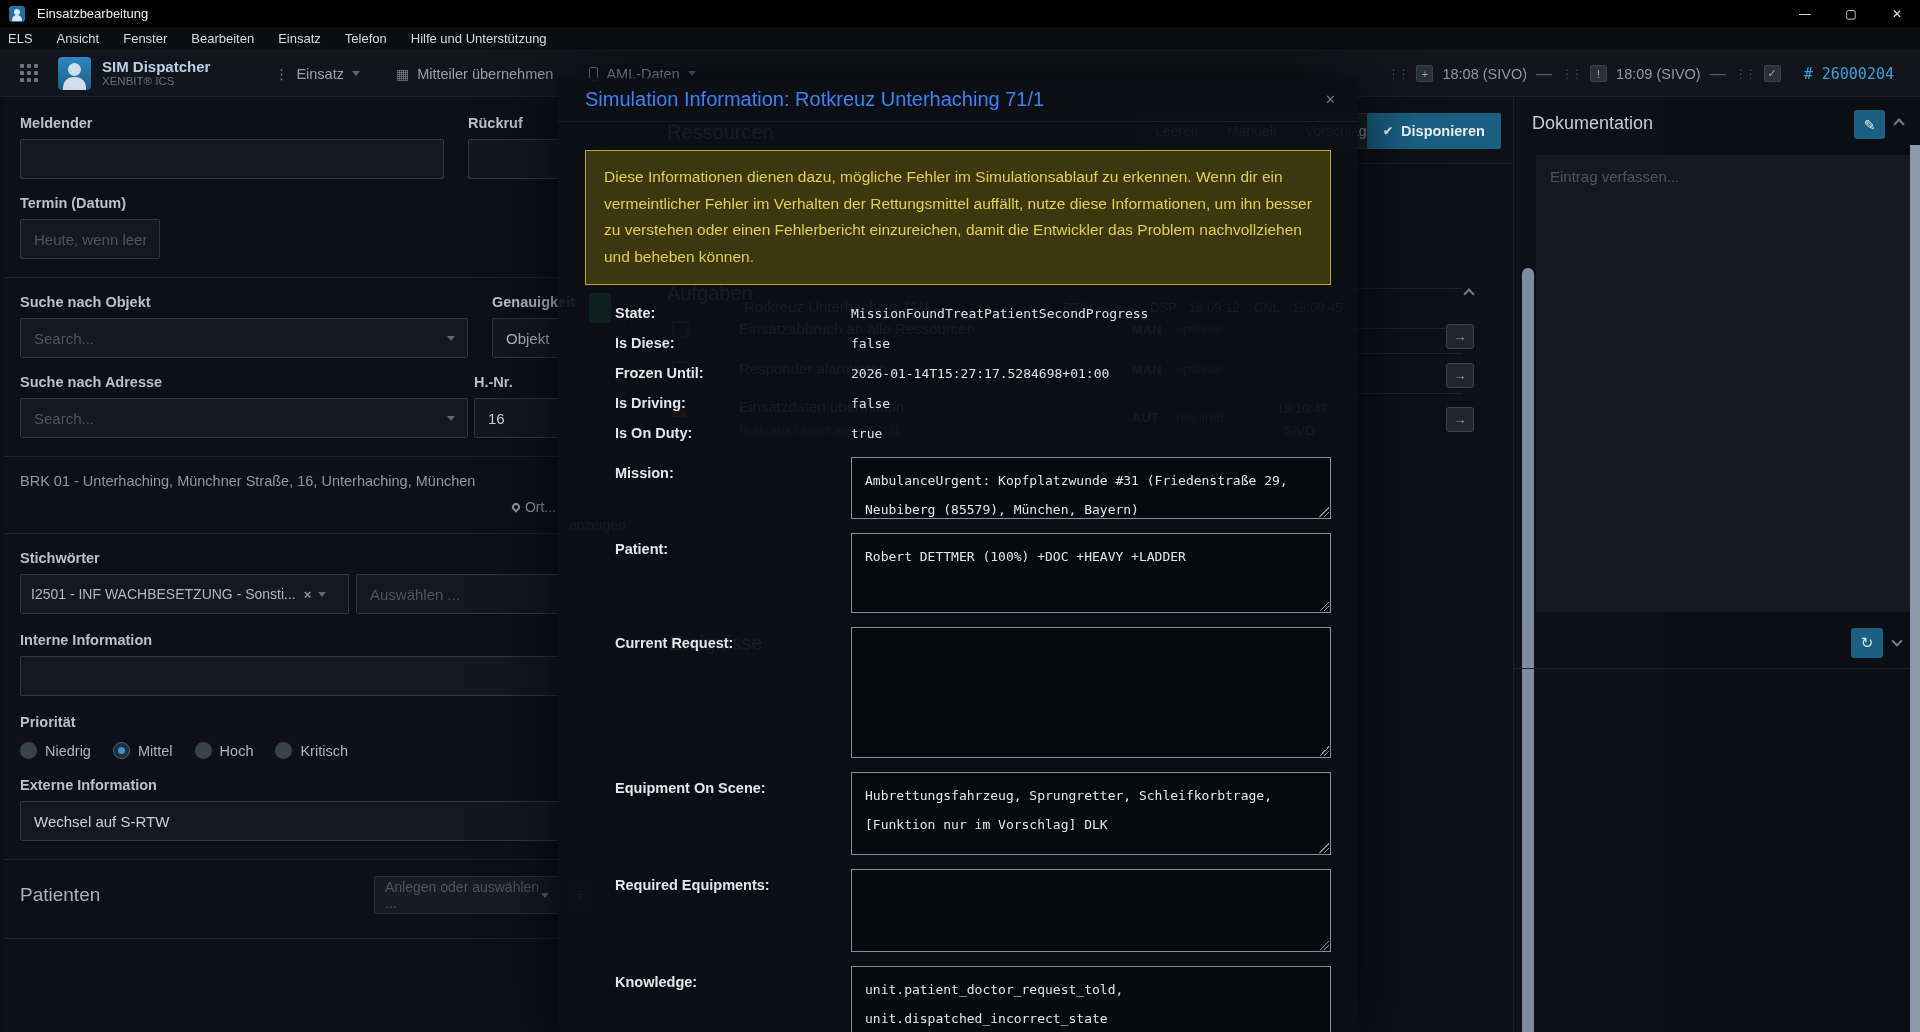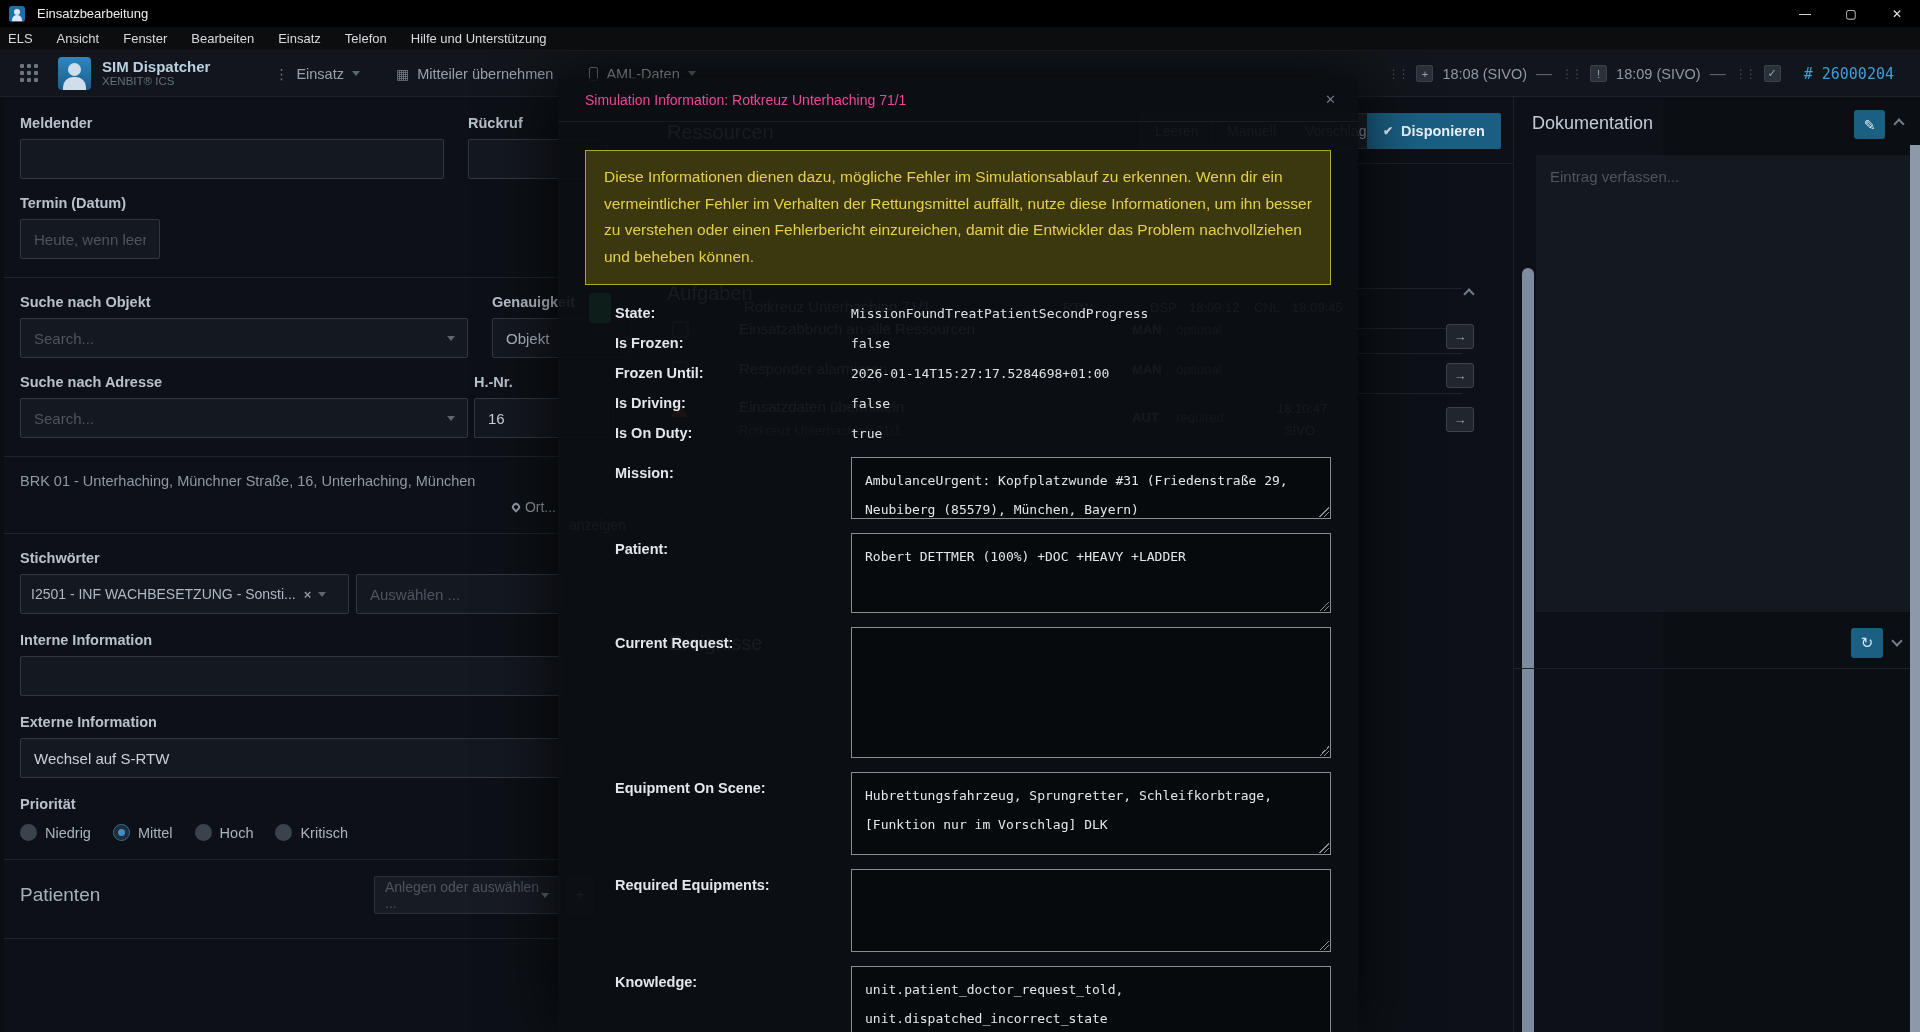--- a/index.html
+++ b/index.html
@@ -119,21 +119,21 @@
   .doc-dd { position:absolute; left:379px; top:540px; }
   .doc-sep { position:absolute; left:0; top:571px; width:396px; height:1px; background:#1d232b; }
 
   .app-scrollbar { position:absolute; left:1906px; top:48px; width:14px; height:887px; background:#8d99ab; }
 
   
   .modal { position:absolute; left:558px; top:78px; width:800px; height:954px; z-index:50;
     background:rgba(11,14,19,0.915); box-shadow:0 0 60px rgba(0,0,0,0.85); overflow:hidden; }
   .modal-head { height:44px; display:flex; align-items:center; padding:0 22px 0 27px;
     border-bottom:1px solid rgba(255,255,255,0.06); }
-  .modal-title { font-size:14px; color:#ec4899; }
+  .modal-title { font-size:20px; color:#3b82f6; }
   .modal-x { margin-left:auto; color:#6f7984; font-size:13px; }
   .modal-body { padding:28px 27px 0 27px; }
   .warnbox { border:1px solid #b5a62a; background:#3b370f; color:#e4d04b; font-size:15.5px;
     line-height:1.72; padding:13px 18px; }
   .mrow { display:grid; grid-template-columns:266px 1fr; align-items:start; }
   .mrow.simple { height:30px; }
   .mlabel { font-size:14.5px; font-weight:bold; color:#e2e7ec;padding-left:30px; }
   .mval { font-family:"DejaVu Sans Mono", monospace; font-size:13px; color:#dfe3e6; padding-top:1px; }
   .mbox { border:1px solid #878d94; background:#070a0d; font-family:"DejaVu Sans Mono", monospace;
     font-size:13px; color:#e3e7ea; line-height:29px; padding:8px 13px; white-space:pre-wrap; position:relative; }
@@ -276,24 +276,20 @@
           <span class="caret"></span>
         </div>
         <div class="sel" style="width:206px">
           <span>Auswählen ...</span>
         </div>
       </div>
     </div>
     <div class="fgroup" style="margin-top:18px">
       <div class="flabel">Interne Information</div>
       <input class="inp" style="width: 542px;">
-    </div>
-    <div class="fgroup" style="margin-top:18px">
-      <div class="flabel">Externe Information</div>
-      <input class="inp" style="width: 542px;" value="Wechsel auf S-RTW">
     </div>
     <div class="fgroup" style="margin-top:18px">
       <div class="flabel">Priorität</div>
       <div class="radio-row">
         <span class="radio">
             <span class="rdot"></span>
             <span>Niedrig</span>
           </span>
         <span class="radio">
             <span class="rdot sel-r"></span>
@@ -302,20 +298,24 @@
         <span class="radio">
             <span class="rdot"></span>
             <span>Hoch</span>
           </span>
         <span class="radio">
             <span class="rdot"></span>
             <span>Kritisch</span>
           </span>
       </div>
     </div>
+    <div class="fgroup" style="margin-top:18px">
+      <div class="flabel">Externe Information</div>
+      <input class="inp" style="width: 542px;" value="Wechsel auf S-RTW">
+    </div>
     <div class="divider"></div>
     <div class="pat-row" style="width:574px">
       <span class="pat-title">Patienten</span>
       <div class="pat-sel">
         <span>Anlegen oder auswählen ...</span>
           <span class="caret sel-caret" style="top:16px"></span>
       </div>
       <div class="pat-add">+</div>
     </div>
     <div class="divider" style="margin-top:24px"></div>
@@ -406,21 +406,21 @@
     <span class="modal-x">✕</span>
   </div>
   <div class="modal-body">
     <div class="warnbox">Diese Informationen dienen dazu, mögliche Fehler im Simulationsablauf zu erkennen. Wenn dir ein vermeintlicher Fehler im Verhalten der Rettungsmittel auffällt, nutze diese Informationen, um ihn besser zu verstehen oder einen Fehlerbericht einzureichen, damit die Entwickler das Problem nachvollziehen und beheben können.</div>
 
     <div class="mrow simple" style="margin-top:20px">
       <span class="mlabel">State:</span>
       <span class="mval">MissionFoundTreatPatientSecondProgress</span>
     </div>
     <div class="mrow simple">
-      <span class="mlabel">Is Frozen:</span>
+      <span class="mlabel">Is Diese:</span>
       <span class="mval">false</span>
     </div>
     <div class="mrow simple">
       <span class="mlabel">Frozen Until:</span>
       <span class="mval">2026-01-14T15:27:17.5284698+01:00</span>
     </div>
     <div class="mrow simple">
       <span class="mlabel">Is Driving:</span>
       <span class="mval">false</span>
     </div>

